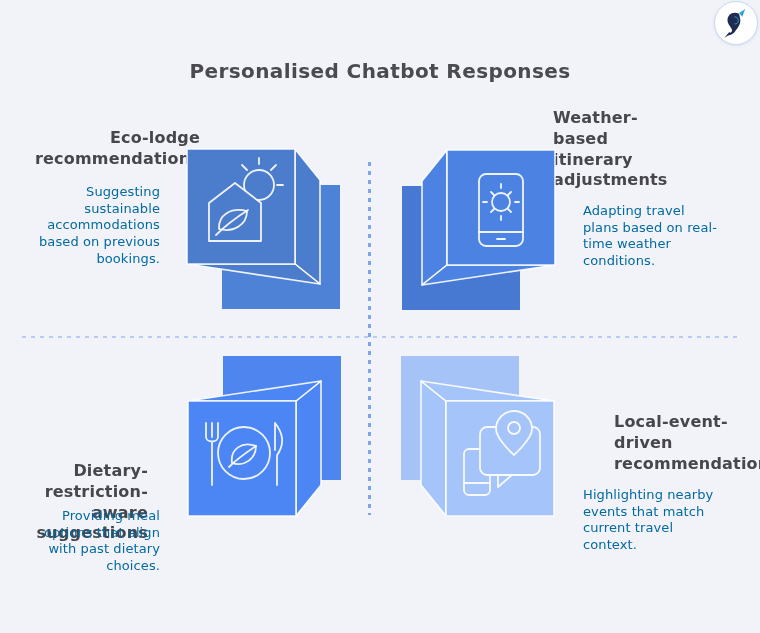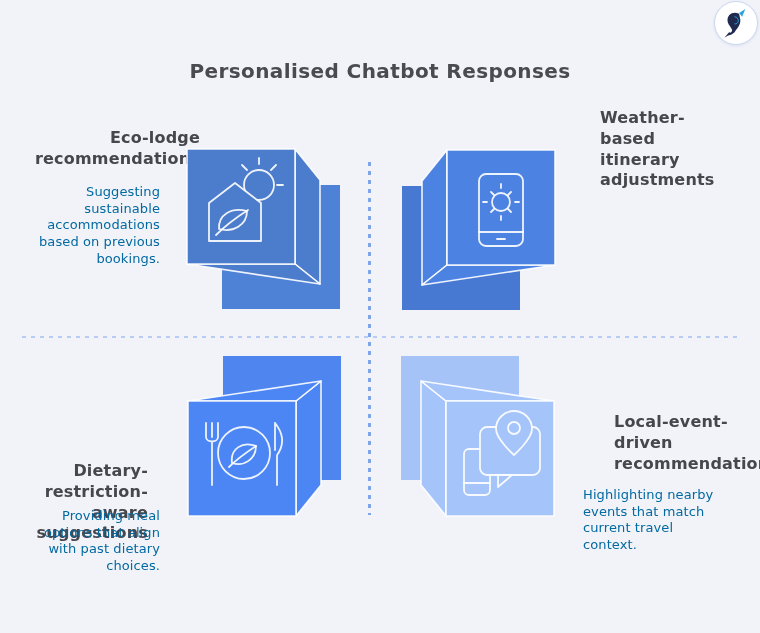--- a/index.html
+++ b/index.html
@@ -39,21 +39,21 @@
   }
   .qdesc{
     position:absolute;font-size:13px;line-height:1.28;
     letter-spacing:.1px;color:#0369a1;
   }
   .alignr{text-align:right;}
   .alignl{text-align:left;}
 
   .h-tl{left:15px;top:128px;width:185px;}
   .d-tl{left:28px;top:184px;width:132px;}
-  .h-tr{left:600px;top:108px;width:122px;}
+  .h-tr{left:553px;top:108px;width:122px;}
   .d-tr{left:583px;top:203px;width:138px;}
   .h-bl{left:8px;top:413px;width:140px;margin-top:48px;}
   .d-bl{left:18px;top:508px;width:142px;text-align:right;}
   .h-br{left:583px;top:412px;width:165px;margin-left:31px;}
   .d-br{left:583px;top:487px;width:148px;}
 
   .icon{position:absolute;width:160px;height:165px;}
   .i-tl{left:185px;top:147px;}
   .i-tr{left:397px;top:148px;}
   .i-bl{left:186px;top:353px;}
@@ -94,20 +94,21 @@
     <g>
       <circle class="pict" cx="74" cy="38" r="15"></circle>
       <path class="pict" d="M74 17 V11 M86 23 L91 18 M92 38 H98 M62 23 L57 18"></path>
       <polygon class="pict-fill" points="24,56 50,36 76,56 76,94 24,94" fill="#4c7ccc"></polygon>
       <path class="pict" d="M34 82 C33 68 46 60 62 64 C62 78 48 86 34 82 Z"></path>
       <path class="pict" d="M31 88 C41 78 52 70 63 63"></path>
     </g>
   </svg>
 
   <div class="qheading alignl h-tr">Weather-based itinerary adjustments</div>
+  <div class="qdesc alignl d-tr">Adapting travel plans based on real-time weather conditions.</div>
 
   <svg class="icon i-tr" viewBox="0 0 160 165">
     <rect class="back-face" x="5" y="38" width="118" height="124" fill="#4779d3"></rect>
     <polygon class="cube-face" points="50,2 25,33 25,137 50,117" fill="#4c83e3"></polygon>
     <polygon class="cube-face" points="158,117 50,117 25,137" fill="#4c83e3"></polygon>
     <polygon class="cube-face" points="50,2 158,2 158,117 50,117" fill="#4c83e3"></polygon>
     <g>
       <rect class="pict" x="82" y="26" width="44" height="72" rx="7"></rect>
       <path class="pict" d="M82 84 H126"></path>
       <path class="pict" d="M100 91 H108"></path>

